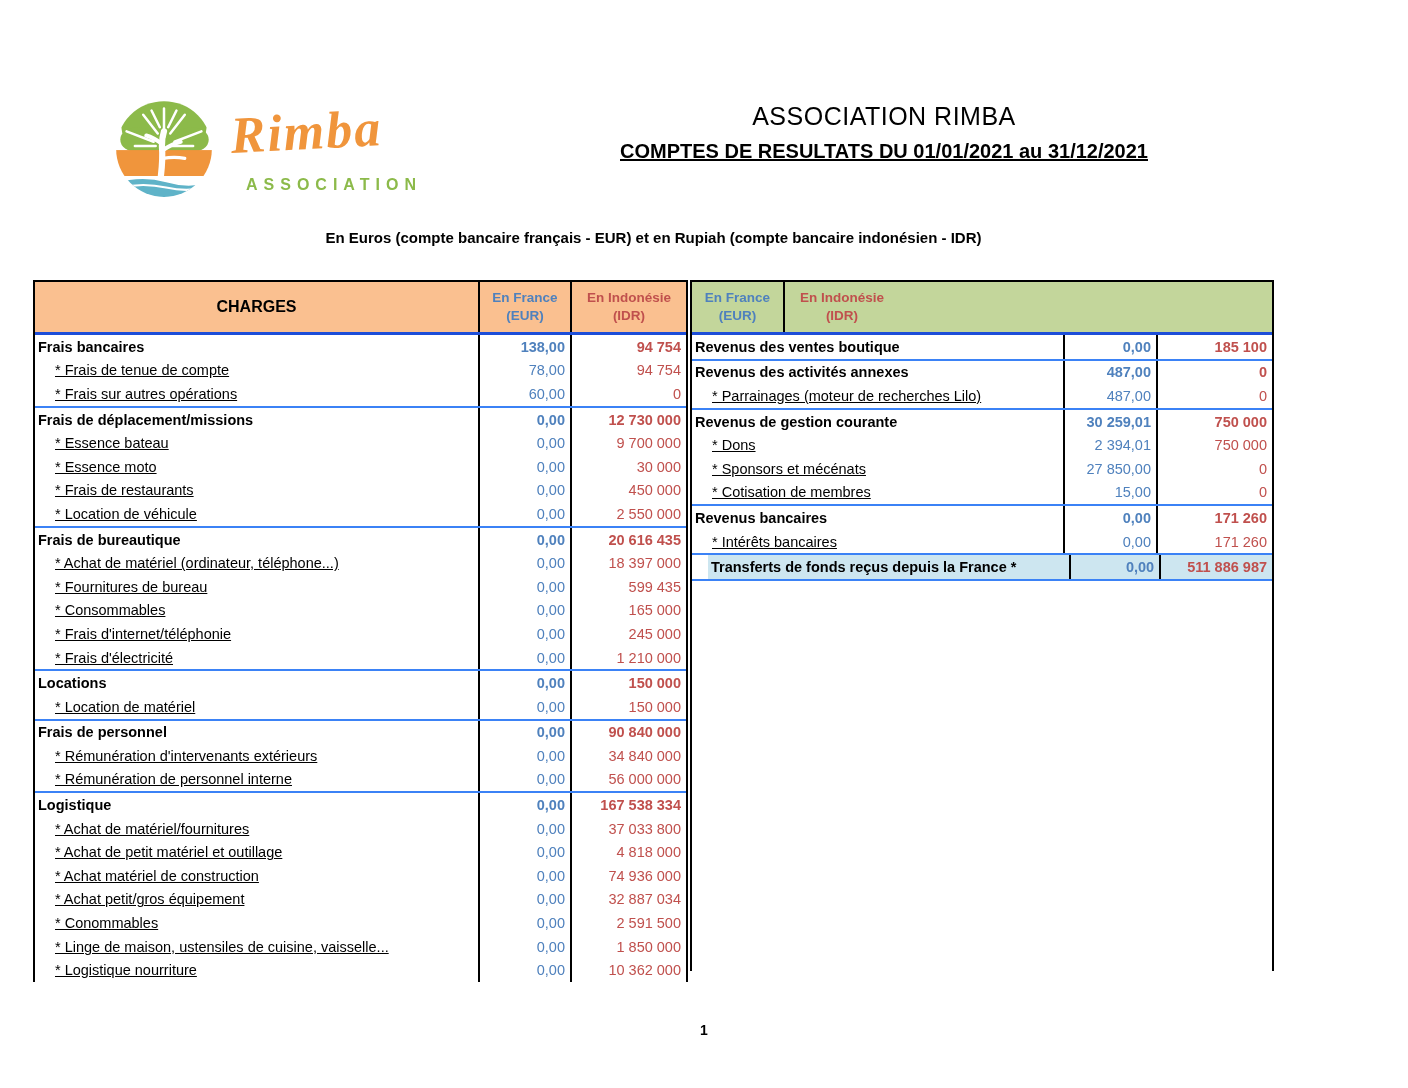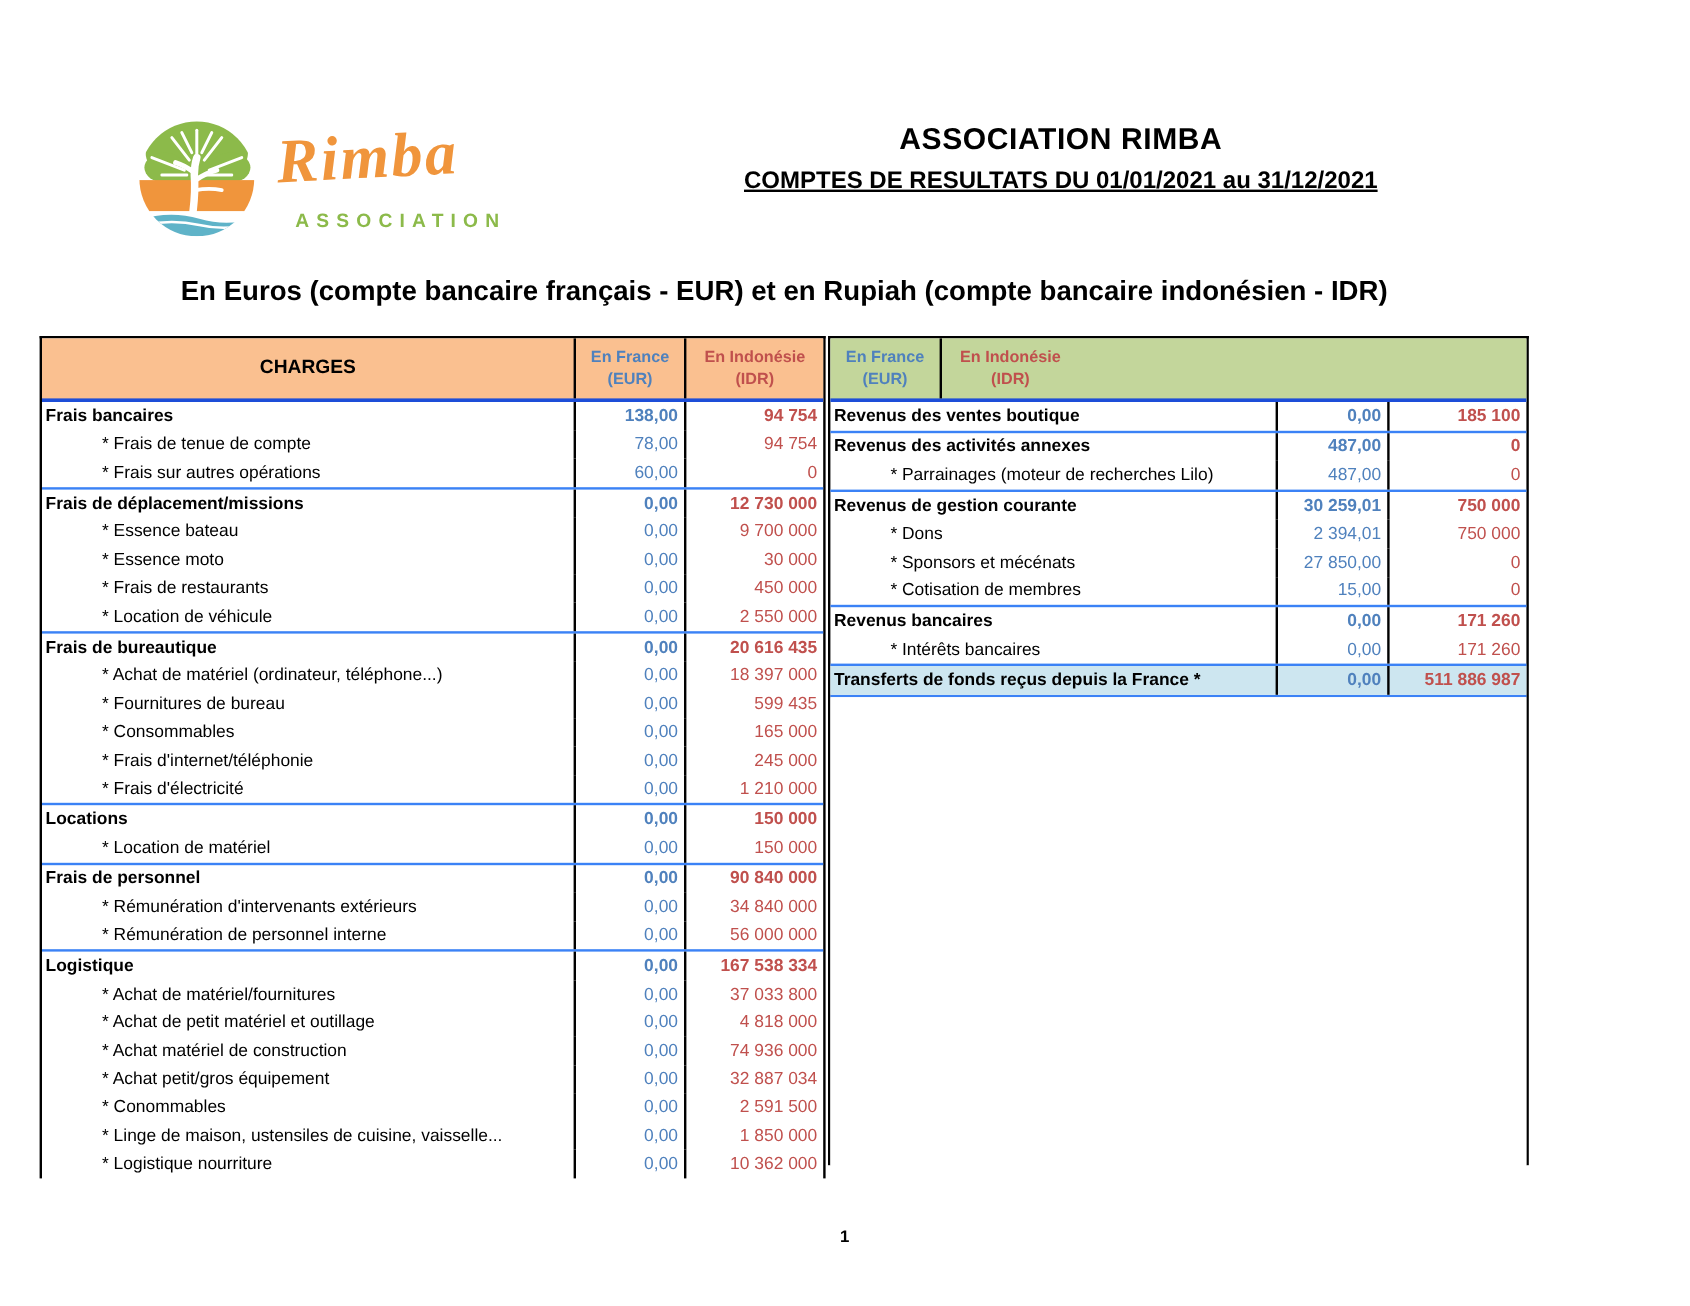--- a/index.html
+++ b/index.html
@@ -21,25 +21,25 @@
     font-size:52px;line-height:1;color:var(--logo-orange,#F0953C);
     transform:rotate(-3deg);transform-origin:left bottom;letter-spacing:2px;
   }
   .brand-sub{
     margin-top:14px;margin-left:14px;font-size:16px;font-weight:bold;
     letter-spacing:6px;color:var(--logo-green,#8CBA4A);
   }
 
   
   .title-block{position:absolute;left:594px;top:102px;width:580px;text-align:center;}
-  .page-title{font-size:25px;font-weight:bold;letter-spacing:0.5px;}
+  .page-title{font-size:25px;font-weight:normal;letter-spacing:0.5px;}
   .page-subtitle{font-size:20px;font-weight:bold;margin-top:9px;text-decoration:underline;}
   .currency-note{
     position:absolute;left:33px;top:229px;width:1241px;text-align:center;
-    font-size:23px;font-weight:bold;
+    font-size:15px;font-weight:bold;
   }
 
   
   .fintable{position:absolute;top:280px;box-sizing:border-box;
     border:2px solid #000;border-bottom:none;}
   #charges-table{left:33px;width:655px;}
   #produits-table{left:690px;width:584px;}
 
   .thead{display:flex;height:53px;border-bottom:3px solid #1d4ed8;box-sizing:border-box;}
   #charges-table .thead{background:var(--charges-header-bg,#FAC090);}
@@ -59,25 +59,25 @@
   #produits-table .c-eur{width:93px;}
   #produits-table .c-idr{width:114px;}
 
   .section{border-bottom:2px solid #3b82f6;}
   #charges-table .tbody .section:last-child{border-bottom:none;}
 
   .row{display:flex;height:23.6px;align-items:center;}
   .cell{box-sizing:border-box;white-space:nowrap;overflow:hidden;font-size:14.5px;
         height:100%;display:flex;align-items:center;}
   .cell.label{padding-left:3px;}
-  .row.sub .cell.label{padding-left:50px;}
+  .row.sub .cell.label{padding-left:20px;text-decoration:underline;}
   .cell.eur{justify-content:flex-end;padding-right:5px;color:var(--eur-text,#4F81BD);}
   .cell.idr{justify-content:flex-end;padding-right:5px;color:var(--idr-text,#C0504D);}
   .row.bold .cell{font-weight:bold;}
-  .row.highlight{background:var(--transfer-row-bg,#CDE6F0);}
+  .row.highlight{background:var(--transfer-row-bg,#CDE6F0);margin-left:16px;}
 
   .empty-box{height:390px;background:#fff;}
 
   .page-number{position:absolute;left:0;top:1022px;width:1408px;text-align:center;
     font-size:14px;font-weight:bold;}
 </style>
 </head>
 <body>
 
 <div class="logo">

